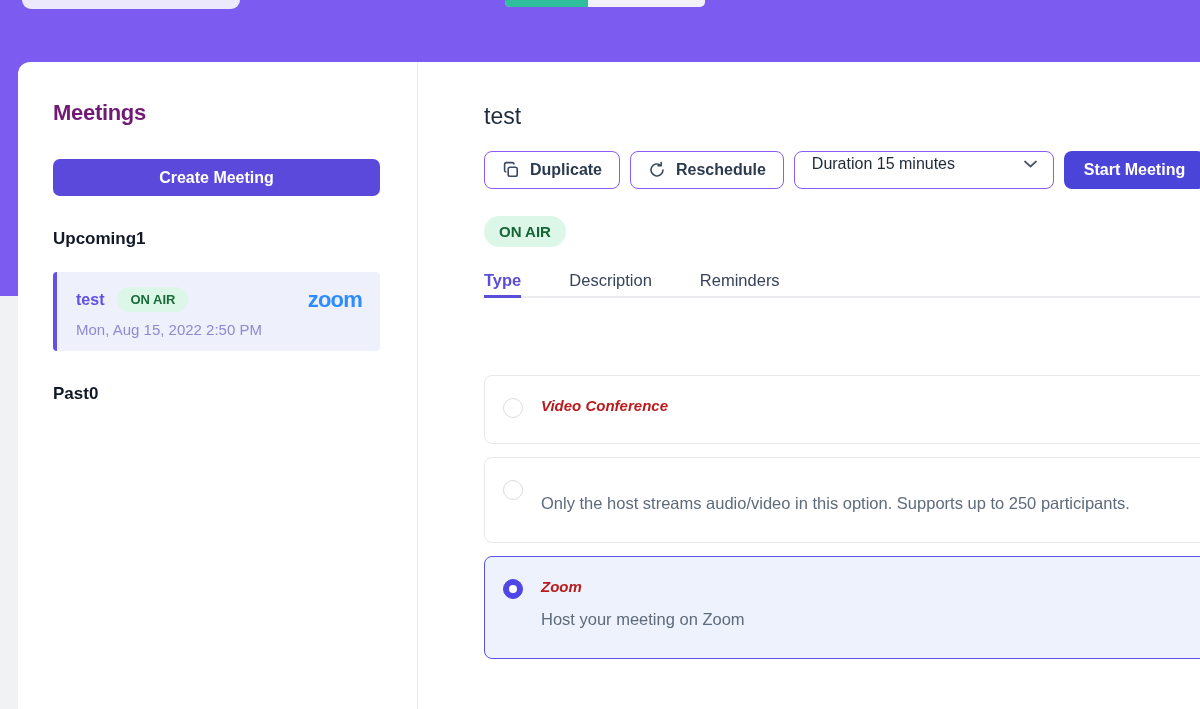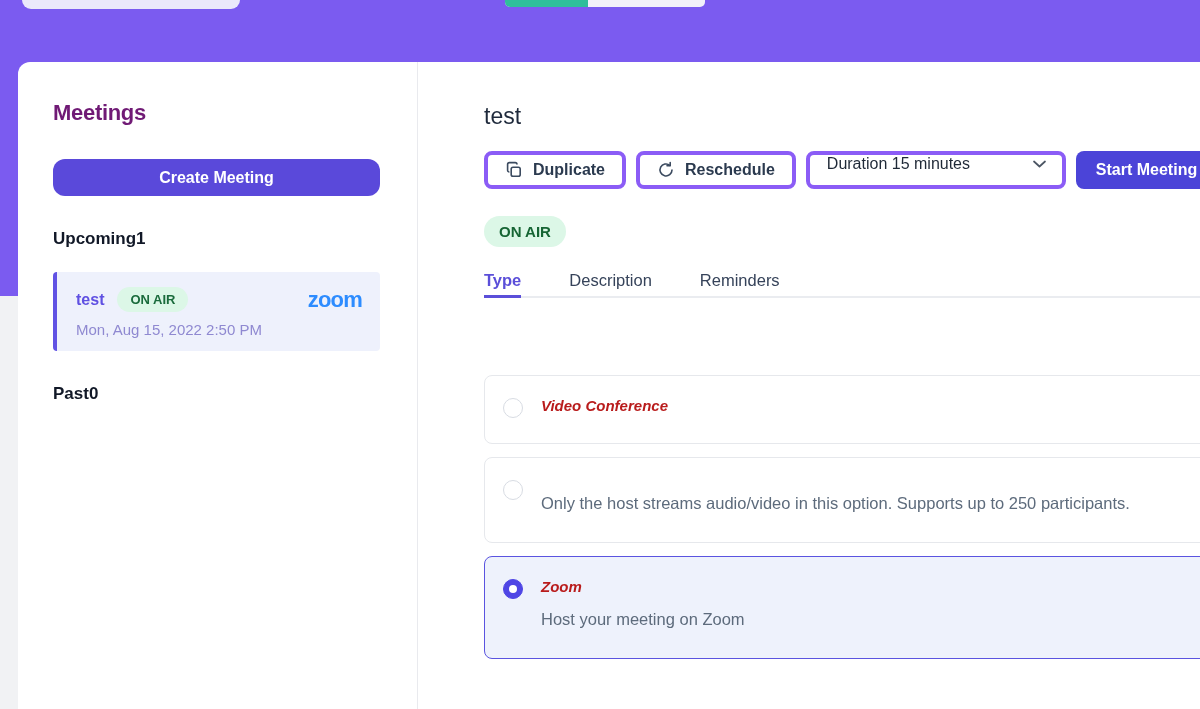--- a/index.html
+++ b/index.html
@@ -18,41 +18,41 @@
   .main-card {
     position:absolute; top:62px; left:18px; width:1202px; height:658px;
     background:#ffffff; border-radius:12px 0 0 0; display:flex;
   }
 
   
   .sidebar { width:400px; flex-shrink:0; border-right:1px solid #E9EAEE; padding:38px 37px 0 35px; }
   .sidebar-title { margin:0; font-size:22px; font-weight:700; color:#701a75; letter-spacing:-0.3px; }
   .create-btn {
     margin-top:33px; width:100%; height:37px; background:#5A49DA; color:#fff;
-    font-family:inherit; font-size:16px; font-weight:700; border:none; border-radius:12px; cursor:pointer;
+    font-family:inherit; font-size:16px; font-weight:700; border:none; border-radius:7px; cursor:pointer;
   }
   .section-row { display:flex; align-items:center; margin-top:33px; font-size:17px; font-weight:700; color:#111827; }
   .meeting-item {
     margin-top:23px; height:79px; background:#EEF1FC; border-left:4px solid #6152E4;
     border-radius:4px; padding:15px 18px 0 19px; cursor:pointer;
   }
   .mi-row1 { display:flex; align-items:center; }
   .mi-title { color:#5F50E2; font-weight:700; font-size:16px; }
   .mi-badge { margin-left:13px; background:#DCF7E7; color:#1A6B3C; font-size:13px; font-weight:600; padding:5px 13px; border-radius:13px; }
   .mi-zoom { margin-left:auto; color:#2D8CFF; font-weight:700; font-size:22px; letter-spacing:-0.8px; line-height:1; }
   .mi-date { margin-top:9px; color:#8F89D1; font-size:15px; }
 
   
   .main { flex:1; padding:41px 0 0 66px; }
   .page-title { margin:0; font-size:23px; font-weight:500; color:#1E293B; }
 
   .toolbar { display:flex; align-items:center; margin-top:21px; gap:10px; }
   .btn {
     height:38px; display:inline-flex; align-items:center; justify-content:center; gap:10px;
-    background:#fff; border:4px solid #8b5cf6; border-radius:8px; padding:0 17px;
+    background:#fff; border:1px solid #8b5cf6; border-radius:8px; padding:0 17px;
     font-family:inherit; font-size:16px; font-weight:600; color:#2B3A4F; cursor:pointer; white-space:nowrap;
   }
   .btn svg { flex-shrink:0; }
   .select-btn { width:260px; justify-content:space-between; font-weight:500; color:#1F2937; padding:0 16px 12px 17px;text-align:right; }
   .btn-primary { background:#4B44D8; color:#fff; border:none; font-weight:600; padding:0 20px; }
 
   .status-row { margin-top:27px; display:flex; align-items:center; gap:12px; }
   .onair-badge { background:#DCF7E7; color:#166534; font-size:15px; font-weight:600; padding:7px 15px; border-radius:16px; }
   .sched-text { color:#98A2B3; font-size:16.5px; }
 

